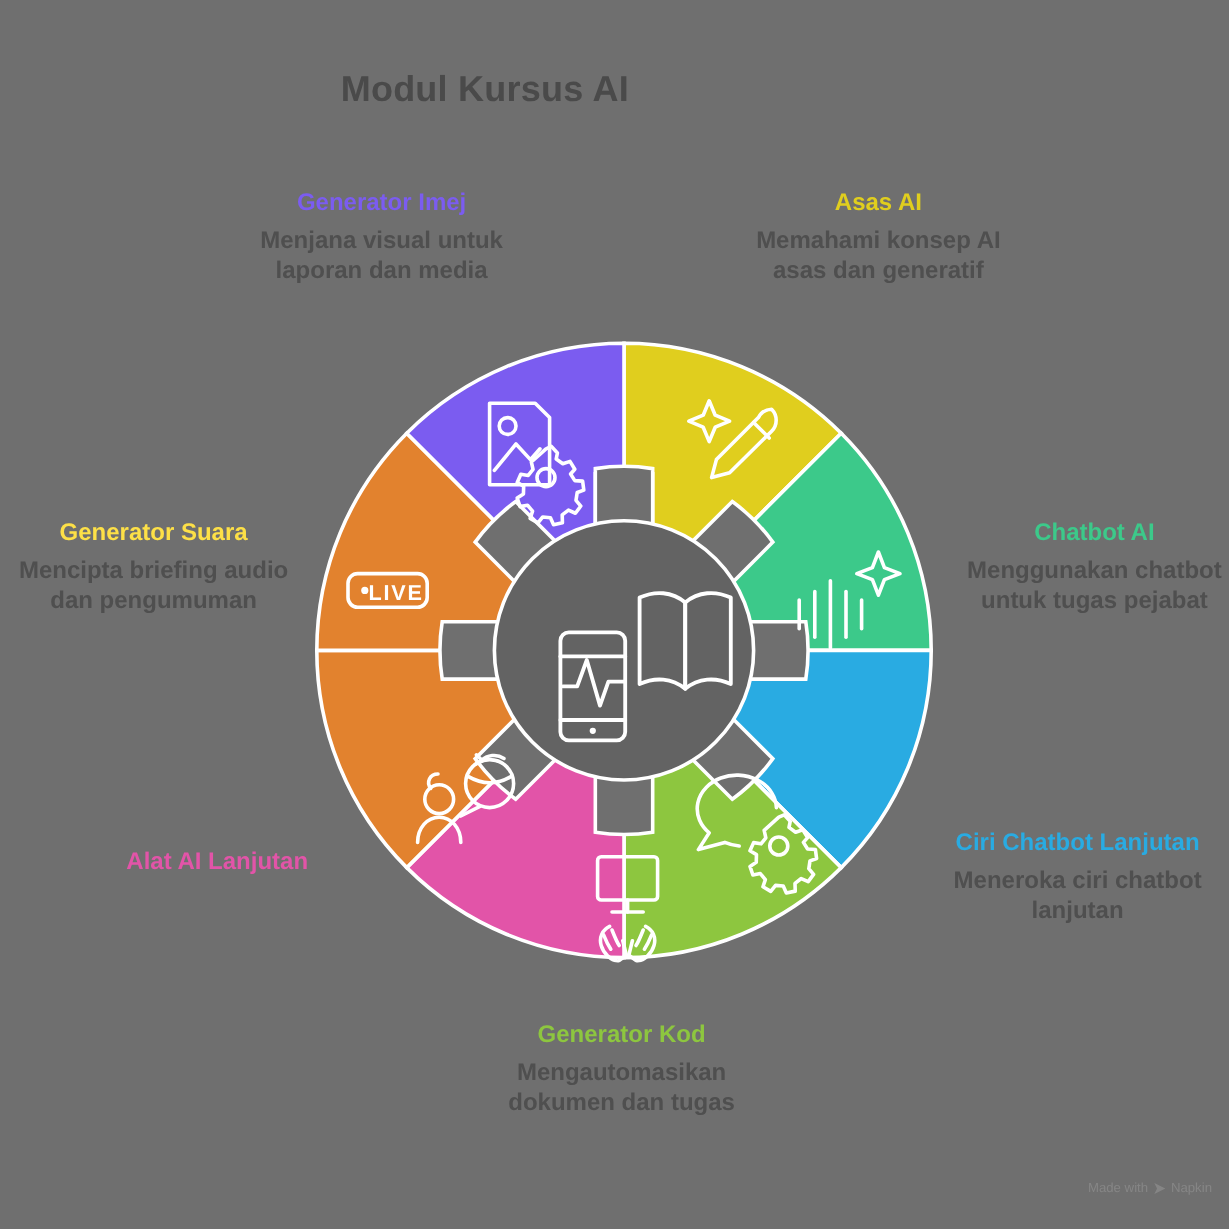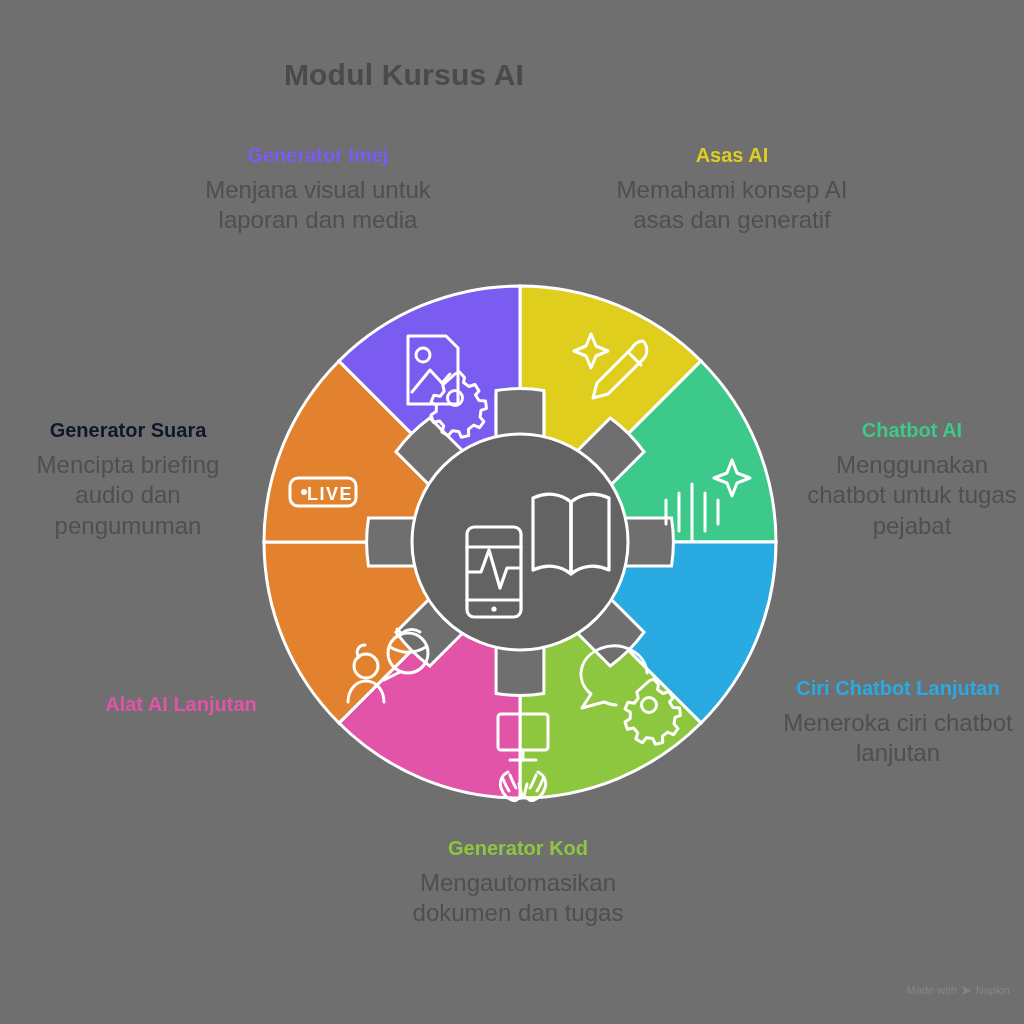--- a/index.html
+++ b/index.html
@@ -21,28 +21,28 @@
     position:absolute;left:260px;top:282px;width:520px;height:520px;
   }
   .wheel-svg{display:block;width:520px;height:520px;}
   .label{
     position:absolute;
     text-align:center;
     line-height:1.28;
   }
   .label .ttl{
     font-size:20px;font-weight:bold;
-    margin:0 0 6px 0;
+    margin:14px 0 6px 0;
     display:block;
   }
   .label .desc{
-    font-size:24px;
+    font-size:20px;
     color:#4f4f4f;
     display:block;
-    font-weight:normal;
+    font-weight:bold;
   }
   
   #lbl-0{left:612px;top:143px;width:240px;}   
   #lbl-1{left:800px;top:418px;width:224px;}   
   #lbl-2{left:772px;top:676px;width:252px;}   
   #lbl-3{left:398px;top:836px;width:240px;}   
   #lbl-4{left:52px;top:692px;width:258px;}    
   #lbl-5{left:8px;top:418px;width:240px;}     
   #lbl-6{left:192px;top:143px;width:252px;}   
 
@@ -187,21 +187,21 @@
 <div class="label" id="lbl-3">
   <span class="ttl" style="color:#8DC63F">Generator Kod</span>
   <span class="desc">Mengautomasikan dokumen dan tugas</span>
 </div>
 
 <div class="label" id="lbl-4">
   <span class="ttl" style="color:#E254A8">Alat AI Lanjutan</span>
 </div>
 
 <div class="label" id="lbl-5">
-  <span class="ttl" style="color:#0f172a">Generator Suara</span>
+  <span class="ttl" style="color:#fde047">Generator Suara</span>
   <span class="desc">Mencipta briefing audio dan pengumuman</span>
 </div>
 
 <div class="label" id="lbl-6">
   <span class="ttl" style="color:#7B5CF0">Generator Imej</span>
   <span class="desc">Menjana visual untuk laporan dan media</span>
 </div>
 
 <div class="watermark">
   <span>Made with</span>

